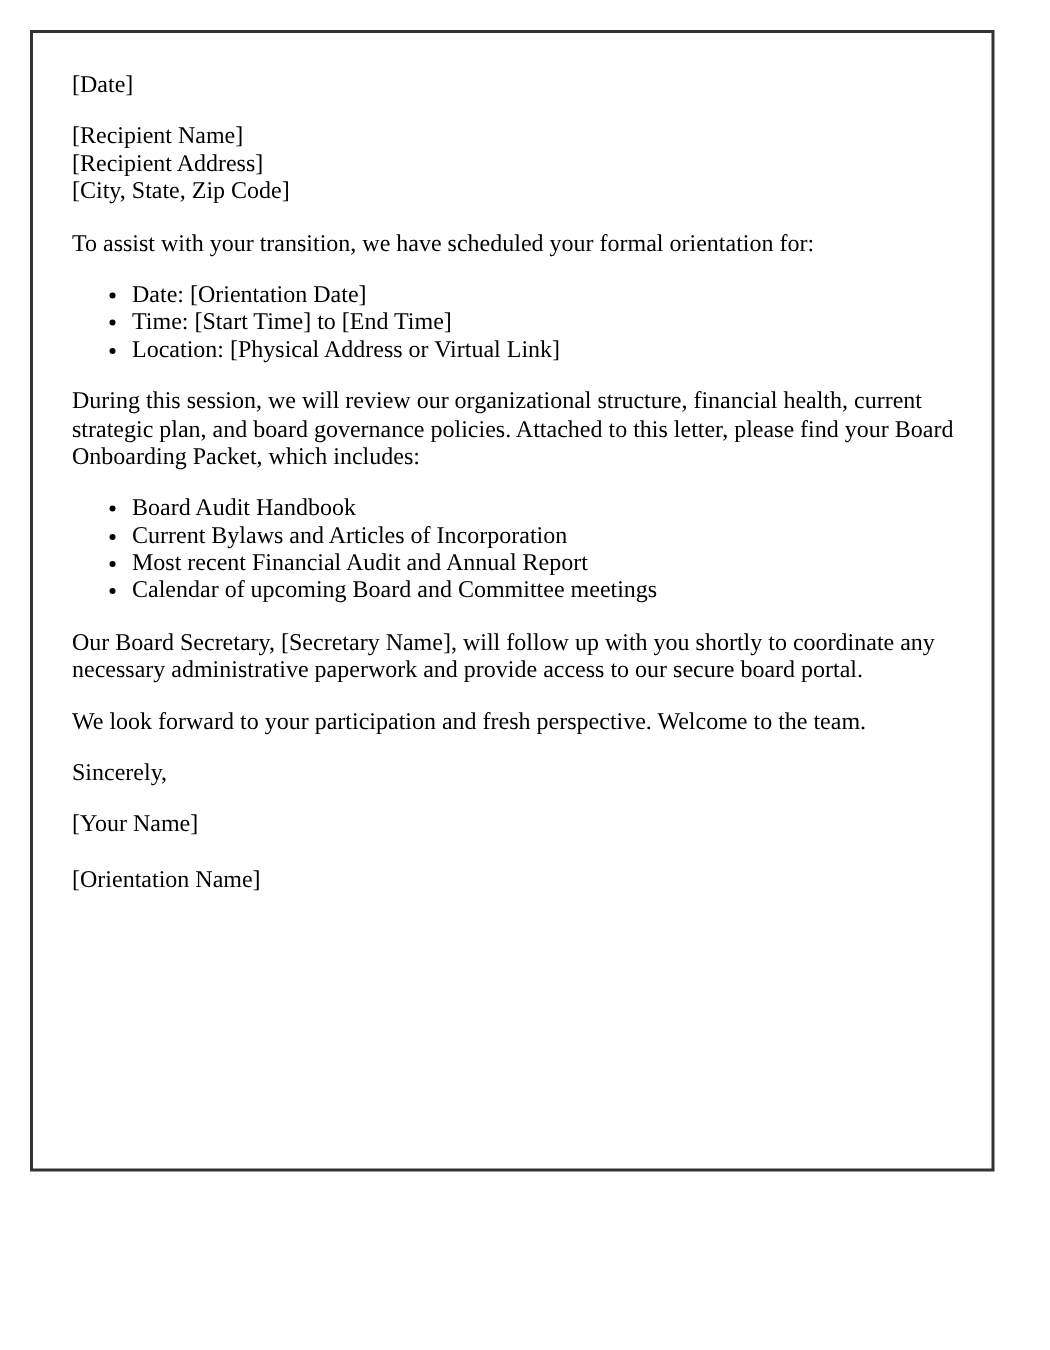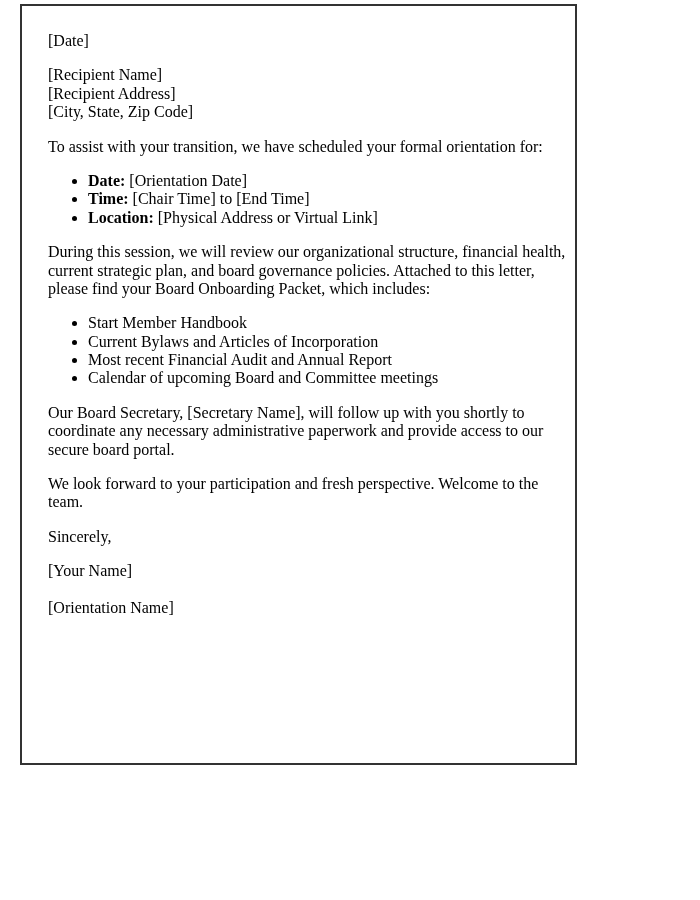--- a/index.html
+++ b/index.html
@@ -10,67 +10,67 @@
     width: 700px;
     height: 900px;
     background: var(--background, #ffffff);
     color: var(--text, #000000);
     font-family: "Liberation Serif", "DejaVu Serif", serif;
     font-size: 16px;
     line-height: 1.15;
   }
   .letter-frame {
     box-sizing: border-box;
-    width: 557px;
+    width: 643px;
     height: 761px;
-    margin: 4px 0 0 20px;
+    margin: 20px 0 0 20px;
     border: 2px solid var(--border, #333333);
     padding: 10px 4px 10px 26px;
     background: var(--background, #ffffff);
     overflow: hidden;
   }
   .letter-frame p {
     margin: 16px 0;
   }
   .letter-frame ul {
     margin: 16px 0;
     padding-left: 40px;
     list-style-type: disc;
   }
   .letter-frame li {
     margin: 0;
   }
   .detail-label {
-    font-weight: bold;
+    font-weight: normal;
   }
 </style>
 </head>
 <body>
 
 <div class="letter-frame">
 
   <p>[Date]</p>
 
   <p><span>[Recipient Name]</span><br><span>[Recipient Address]</span><br><span>[City, State, Zip Code]</span></p>
 
 
 
 
   <p>To assist with your transition, we have scheduled your formal orientation for:</p>
 
   <ul>
     <li><span class="detail-label">Date:</span> <span>[Orientation Date]</span></li>
-    <li><span class="detail-label">Time:</span> <span>[Chair Time] to [End Time]</span></li>
+    <li><span class="detail-label">Time:</span> <span>[Start Time] to [End Time]</span></li>
     <li><span class="detail-label">Location:</span> <span>[Physical Address or Virtual Link]</span></li>
   </ul>
 
   <p>During this session, we will review our organizational structure, financial health, current strategic plan, and board governance policies. Attached to this letter, please find your Board Onboarding Packet, which includes:</p>
 
   <ul>
-    <li>Start Member Handbook</li>
+    <li>Board Audit Handbook</li>
     <li>Current Bylaws and Articles of Incorporation</li>
     <li>Most recent Financial Audit and Annual Report</li>
     <li>Calendar of upcoming Board and Committee meetings</li>
   </ul>
 
   <p>Our Board Secretary, [Secretary Name], will follow up with you shortly to coordinate any necessary administrative paperwork and provide access to our secure board portal.</p>
 
   <p>We look forward to your participation and fresh perspective. Welcome to the team.</p>
 
   <p>Sincerely,</p>

